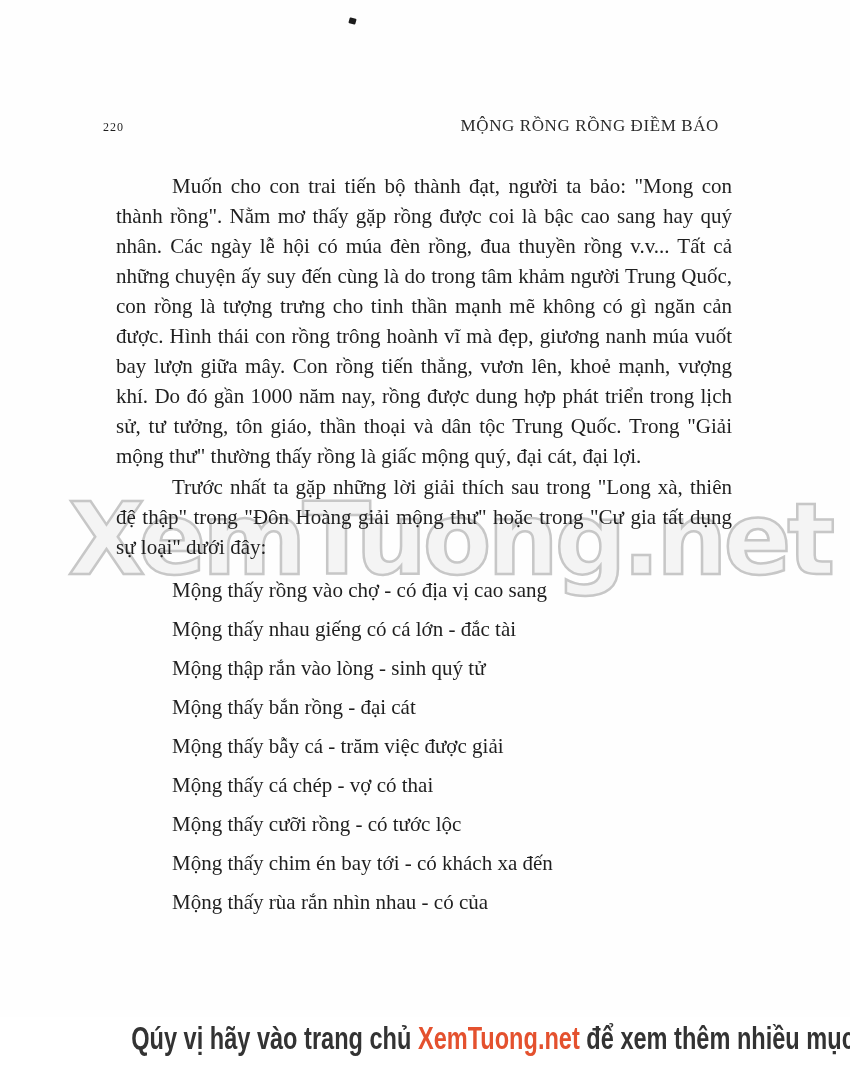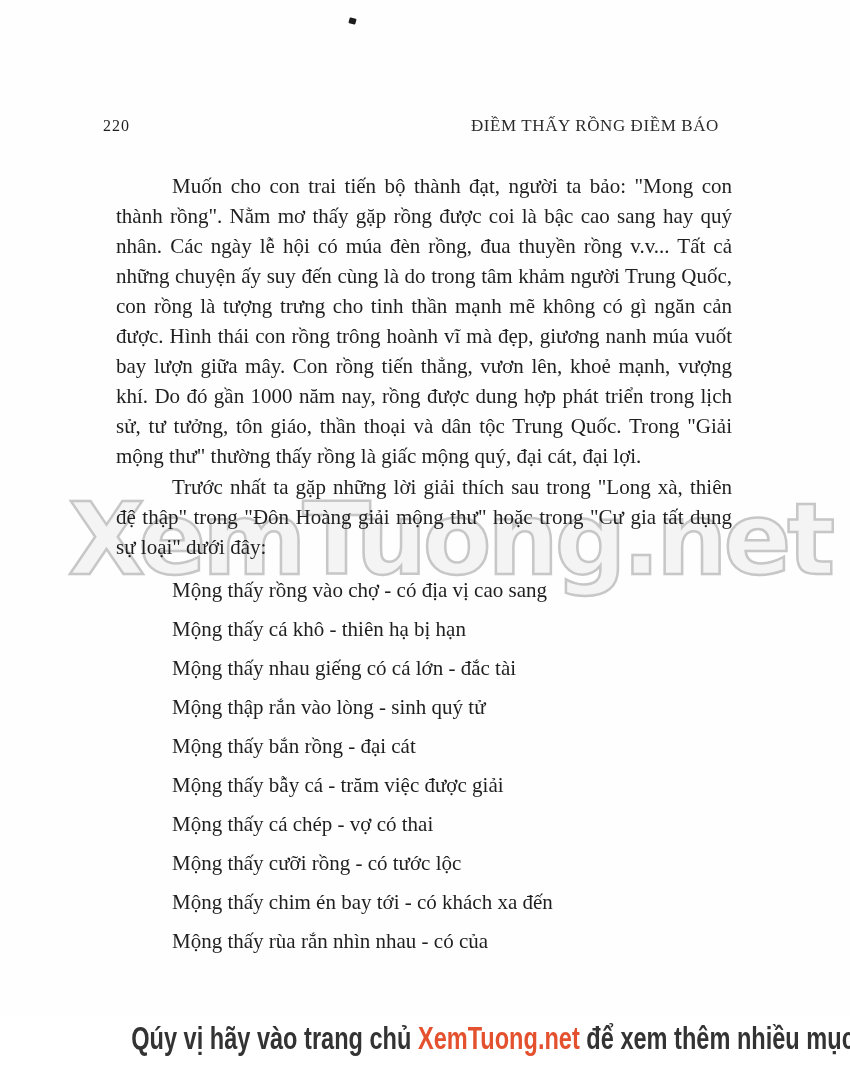--- a/index.html
+++ b/index.html
@@ -32,21 +32,21 @@
     position: absolute;
     left: 103px;
     top: 116px;
     width: 616px;
     display: flex;
     justify-content: space-between;
     align-items: baseline;
     z-index: 2;
   }
   .page-number {
-    font-size: 16px;
+    font-size: 12px;
     letter-spacing: 1px;
   }
   .header-title {
     font-size: 17px;
     letter-spacing: 0.6px;
     color: #2a2a2a;
   }
   .body-text {
     position: absolute;
     left: 116px;
@@ -113,31 +113,30 @@
 </style>
 </head>
 <body>
 
 <div class="page">
 
   <div class="speck"></div>
 
   <div class="header-row">
     <span class="page-number">220</span>
-    <span class="header-title">ĐIỀM THẤY RỒNG ĐIỀM BÁO</span>
+    <span class="header-title">MỘNG RỒNG RỒNG ĐIỀM BÁO</span>
   </div>
 
   <div class="watermark">XemTuong.net</div>
 
   <div class="body-text">
     <p class="para">Muốn cho con trai tiến bộ thành đạt, người ta bảo: "Mong con thành rồng". Nằm mơ thấy gặp rồng được coi là bậc cao sang hay quý nhân. Các ngày lễ hội có múa đèn rồng, đua thuyền rồng v.v... Tất cả những chuyện ấy suy đến cùng là do trong tâm khảm người Trung Quốc, con rồng là tượng trưng cho tinh thần mạnh mẽ không có gì ngăn cản được. Hình thái con rồng trông hoành vĩ mà đẹp, giương nanh múa vuốt bay lượn giữa mây. Con rồng tiến thẳng, vươn lên, khoẻ mạnh, vượng khí. Do đó gần 1000 năm nay, rồng được dung hợp phát triển trong lịch sử, tư tưởng, tôn giáo, thần thoại và dân tộc Trung Quốc. Trong "Giải mộng thư" thường thấy rồng là giấc mộng quý, đại cát, đại lợi.</p>
     <p class="para">Trước nhất ta gặp những lời giải thích sau trong "Long xà, thiên đệ thập" trong "Đôn Hoàng giải mộng thư" hoặc trong "Cư gia tất dụng sự loại" dưới đây:</p>
     <div class="dream-list">
         <div class="dream-item">Mộng thấy rồng vào chợ - có địa vị cao sang</div>
-        <div class="dream-item">Mộng thấy cá khô - thiên hạ bị hạn</div>
         <div class="dream-item">Mộng thấy nhau giếng có cá lớn - đắc tài</div>
         <div class="dream-item">Mộng thập rắn vào lòng - sinh quý tử</div>
         <div class="dream-item">Mộng thấy bắn rồng - đại cát</div>
         <div class="dream-item">Mộng thấy bẫy cá - trăm việc được giải</div>
         <div class="dream-item">Mộng thấy cá chép - vợ có thai</div>
         <div class="dream-item">Mộng thấy cưỡi rồng - có tước lộc</div>
         <div class="dream-item">Mộng thấy chim én bay tới - có khách xa đến</div>
         <div class="dream-item">Mộng thấy rùa rắn nhìn nhau - có của</div>
       </div>
   </div>

